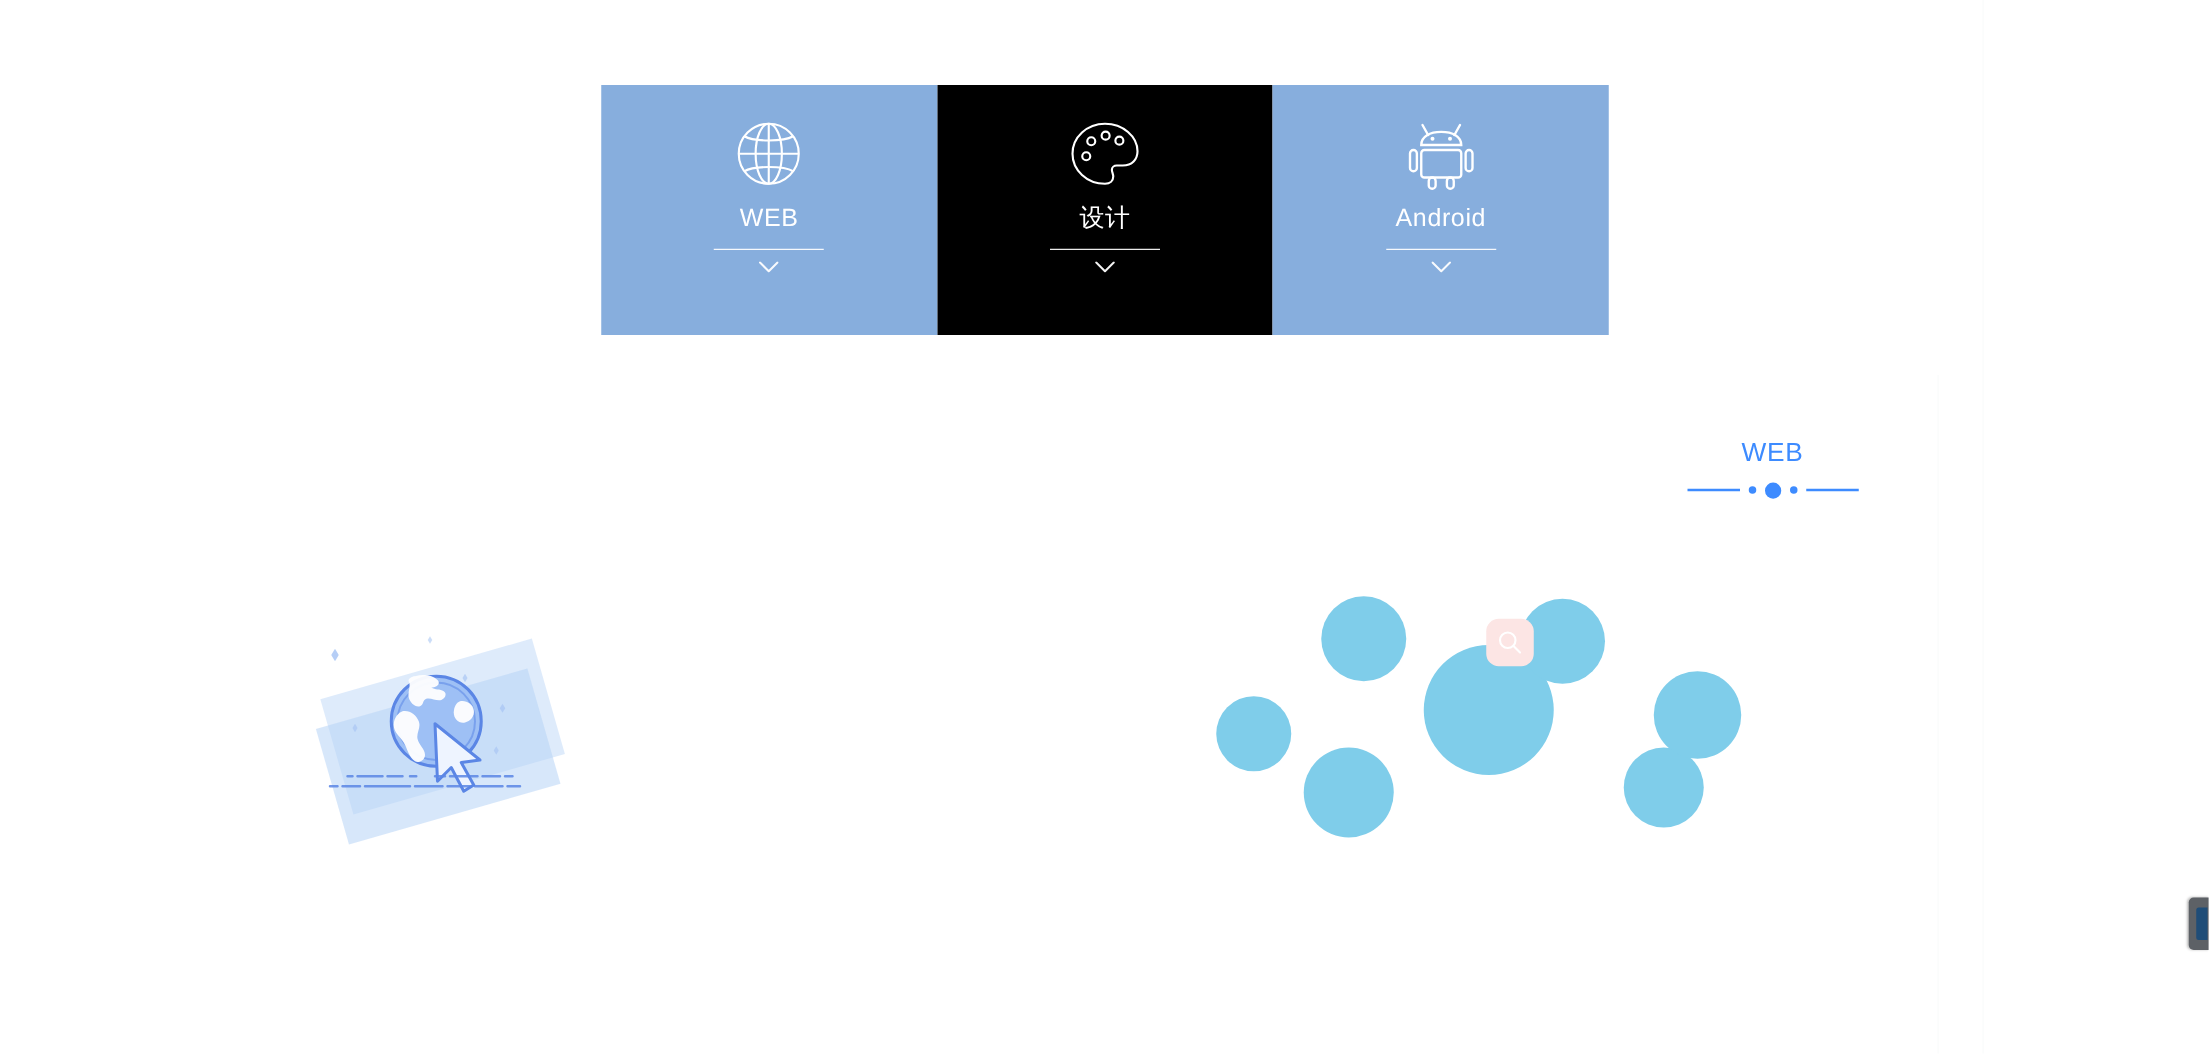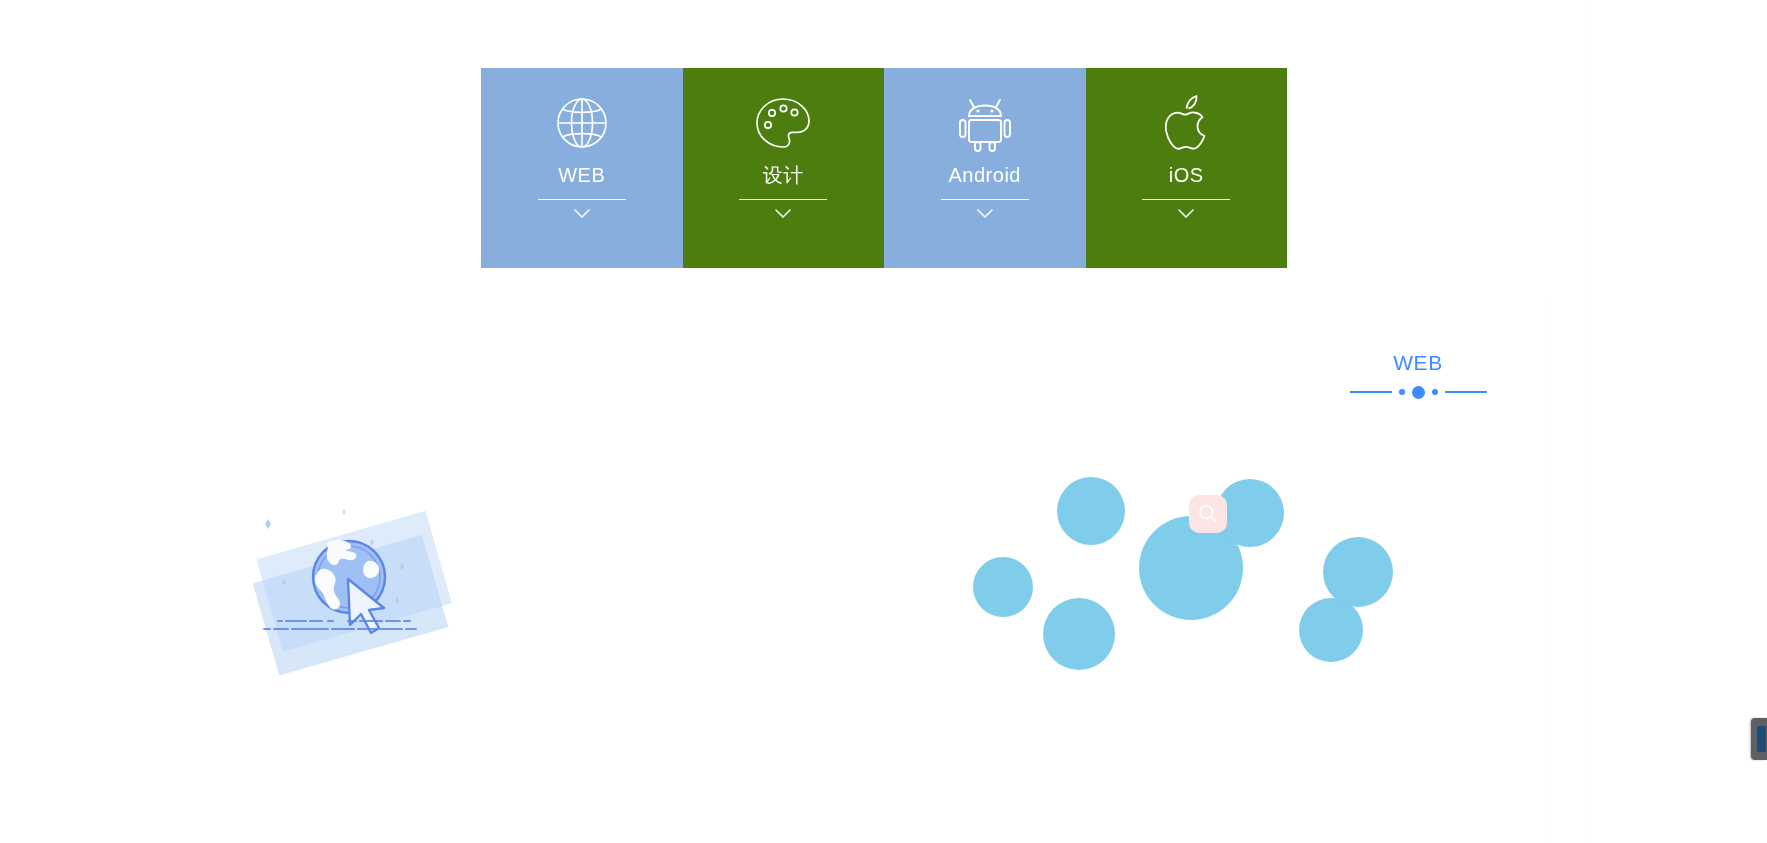--- a/index.html
+++ b/index.html
@@ -29,21 +29,21 @@
     flex: 1 1 0;
     height: 100%;
     position: relative;
     display: flex;
     flex-direction: column;
     align-items: center;
     cursor: pointer;
     user-select: none;
   }
   .tab.shade-dark  { background: #87aedd; }
-  .tab.shade-light { background: #4d7c0f; }
+  .tab.shade-light { background: #000000; }
 
   .tab-icon {
     margin-top: 24px;
     width: 62px;
     height: 62px;
     display: flex;
     align-items: center;
     justify-content: center;
   }
   .tab-icon svg { display: block; }
@@ -237,41 +237,20 @@
     </span>
     <span class="tab-label">Android</span>
     <span class="tab-rule"></span>
     <span class="tab-caret">
       <svg width="16" height="9" viewBox="0 0 16 9" fill="none" stroke="#ffffff" stroke-width="1.6" stroke-linecap="round">
         <path d="M1 1 L8 8 L15 1"></path>
       </svg>
     </span>
   </div>
 
-  <div class="tab shade-light">
-    <span class="tab-icon">
-      <svg width="52" height="60" viewBox="0 0 52 60" fill="none" stroke="#ffffff" stroke-width="1.8" stroke-linejoin="round">
-        <path d="M26.5 15.5 C27.5 9, 31.5 4.5, 36.5 3 C37.2 9, 33.5 14, 28.5 15.6"></path>
-        <path d="M37.5 33.5 C37.5 27.5, 42 24.5, 42.4 24.2
-                 C39.8 20.4, 35.6 19.6, 34.1 19.5 C30.4 19.1, 27 21.6, 25.2 21.6
-                 C23.4 21.6, 20.5 19.6, 17.4 19.6 C13.4 19.7, 9.8 22, 7.8 25.6
-                 C3.6 32.9, 6.7 43.8, 10.8 49.7 C12.8 52.6, 15.2 55.9, 18.3 55.8
-                 C21.3 55.7, 22.4 53.9, 26 53.9 C29.6 53.9, 30.6 55.8, 33.8 55.7
-                 C37 55.6, 39.1 52.7, 41.1 49.8 C43.4 46.4, 44.3 43.2, 44.4 43
-                 C44.3 42.9, 37.6 40.4, 37.5 33.5 Z"></path>
-      </svg>
-    </span>
-    <span class="tab-label">iOS</span>
-    <span class="tab-rule"></span>
-    <span class="tab-caret">
-      <svg width="16" height="9" viewBox="0 0 16 9" fill="none" stroke="#ffffff" stroke-width="1.6" stroke-linecap="round">
-        <path d="M1 1 L8 8 L15 1"></path>
-      </svg>
-    </span>
-  </div>
 
 </div>
 
 <div class="section-heading">
   <div class="title">WEB</div>
   <div class="divider">
     <span class="bar"></span>
     <span class="dot-sm"></span>
     <span class="dot-lg"></span>
     <span class="dot-sm"></span>

